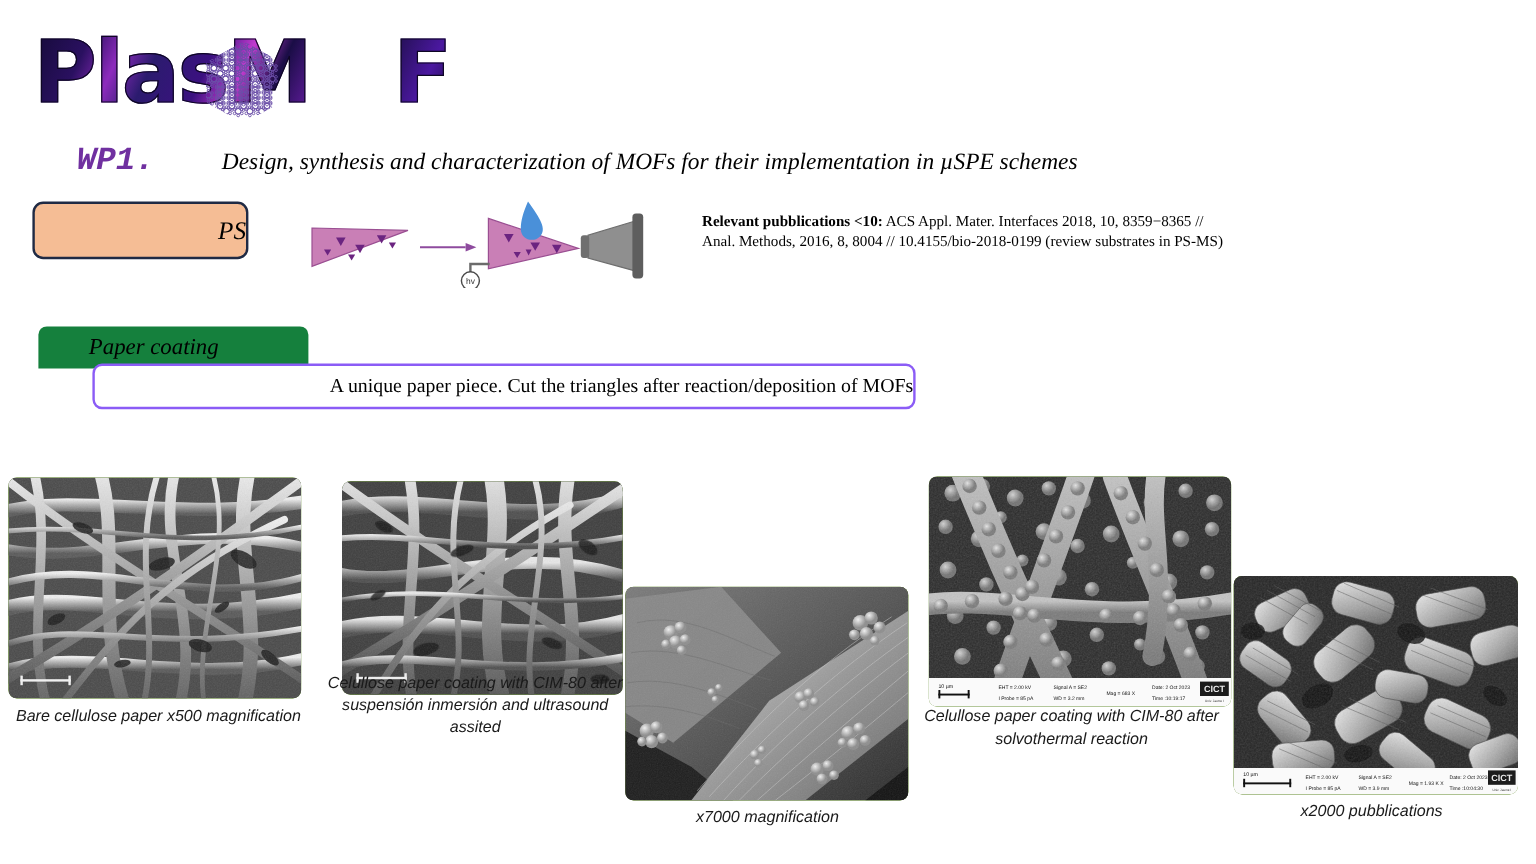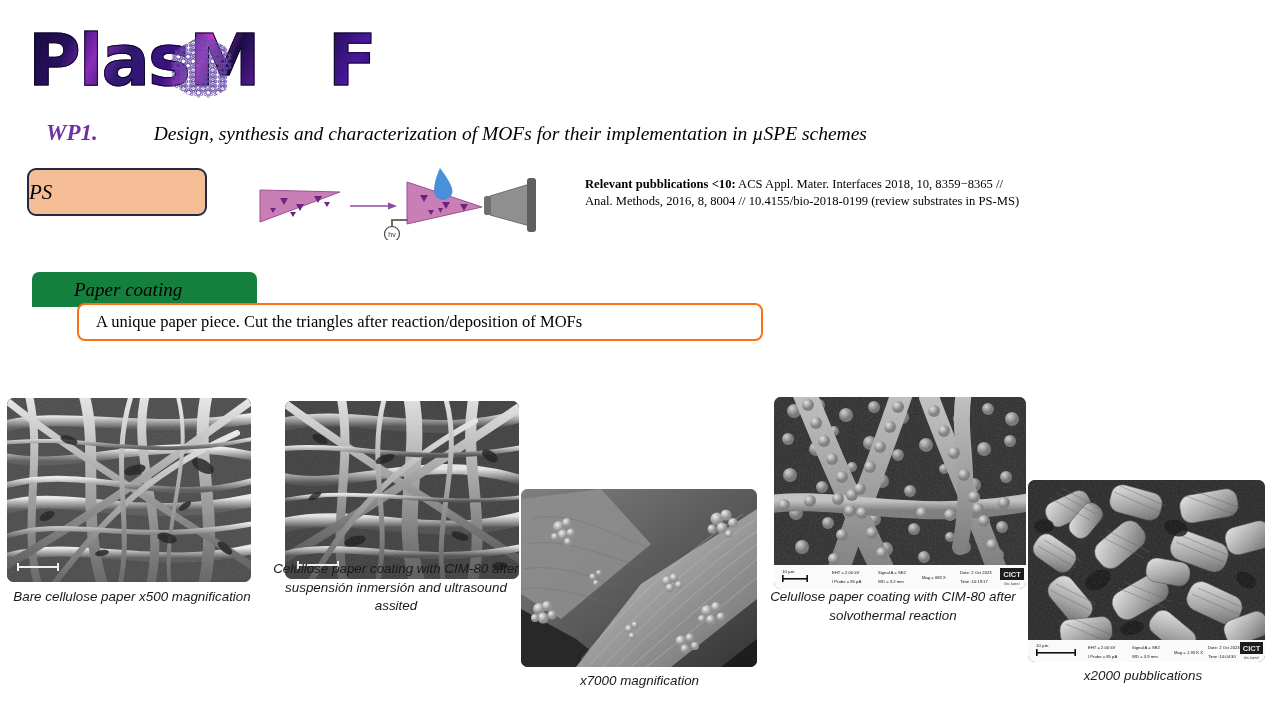--- a/index.html
+++ b/index.html
@@ -52,25 +52,26 @@
   
   #wp-row {
     position: absolute;
     left: 46px;
     top: 120px;
     width: 1100px;
     height: 30px;
     white-space: nowrap;
   }
   #wp-label {
-    font-family: Liberation Serif, serif;
+    font-family: Liberation Mono, monospace;
     font-style: italic;
     font-weight: bold;
-    font-size: 23px;
+    font-size: 27px;
     color: #7030a0;
+    margin-left: 18px;
   }
   #wp-title {
     font-family: "Liberation Serif", serif;
     font-style: italic;
     font-size: 19.5px;
     color: #000000;
     margin-left: 52px;
   }
 
   
@@ -78,21 +79,21 @@
     position: absolute;
     left: 27px;
     top: 168px;
     width: 176px;
     height: 44px;
     background: #f5bd95;
     border: 2px solid #1f2a44;
     border-radius: 9px;
     display: flex;
     align-items: center;
-    justify-content: flex-start;
+    justify-content: flex-end;
     font-family: "Liberation Serif", serif;
     font-style: italic;
     font-size: 21px;
     color: #000;
   }
 
   
   #ps-diagram {
     position: absolute;
     left: 252px;
@@ -133,29 +134,30 @@
     font-size: 19px;
     color: #000;
   }
   #coat-box {
     position: absolute;
     left: 77px;
     top: 303px;
     width: 686px;
     height: 38px;
     background: #ffffff;
-    border: 2px solid #f97316;
+    border: 2px solid #8b5cf6;
     border-radius: 8px;
     display: flex;
     align-items: center;
     padding-left: 17px;
     box-sizing: border-box;
     font-family: "Liberation Serif", serif;
     font-size: 16.5px;
     color: #000;
+    justify-content: flex-end;
   }
 
   
   .sem {
     position: absolute;
     border-radius: 7px;
     overflow: hidden;
     background: #4d7c0f;
   }
   .sem svg { display: block; width: 100%; height: 100%; }

